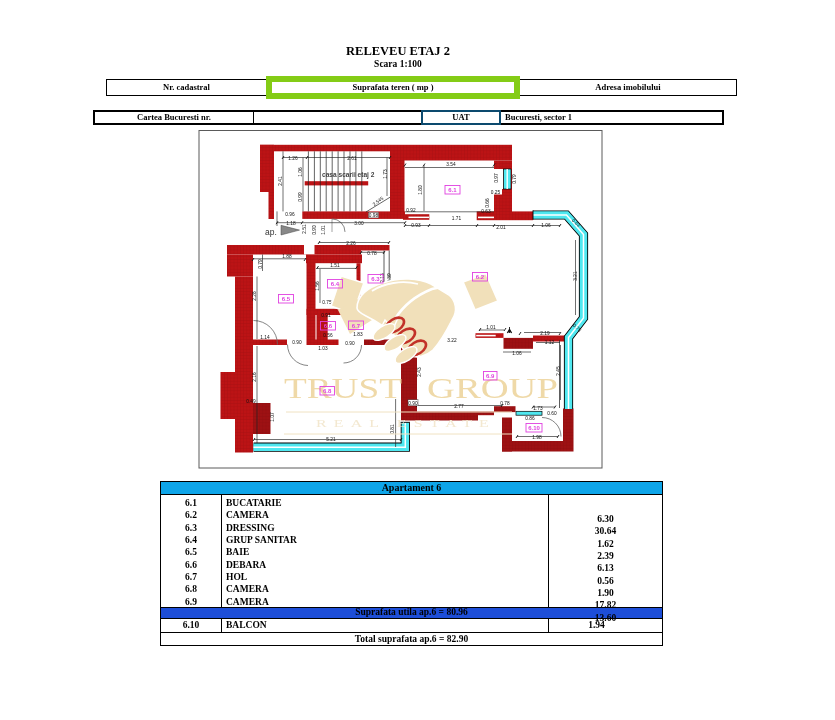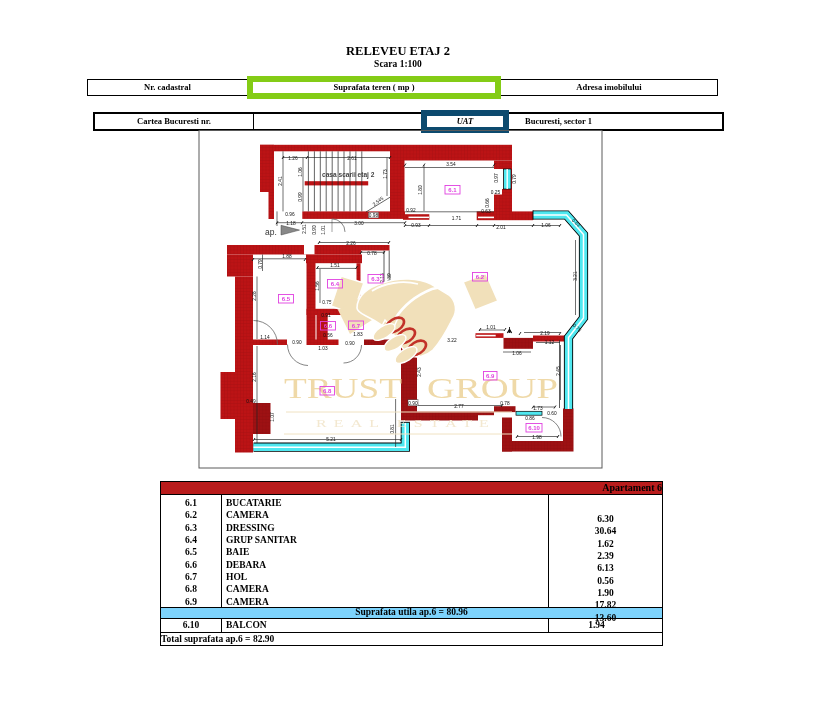--- a/index.html
+++ b/index.html
@@ -9,40 +9,40 @@
   table{border-collapse:collapse;}
   .hdr td{font-weight:bold;font-size:8.5px;text-align:center;vertical-align:middle;line-height:1;}
 </style>
 </head>
 <body>
 
 <div class="abs ttl" style="left:248px;top:44px;width:300px;font-size:12.5px;">RELEVEU ETAJ 2</div>
 
 <div class="abs ttl" style="left:248px;top:58.5px;width:300px;font-size:9.5px;">Scara 1:100</div>
 
-<div class="abs" style="left:87px;top:76px;">
+<div class="abs" style="left:106px;top:76px;">
 <table class="hdr" style="width:631px;">
  <tbody>
         <tr style="height:11px;">
   <td style="border:1px solid #000;width:157px;">Nr. cadastral</td>
   <td style="border:6px solid #84cc16;width:240px;">Suprafata teren ( mp )</td>
   <td style="border:1px solid #000;">Adresa imobilului</td>
  </tr>
 </tbody>
     </table>
 </div>
 
 <div class="abs" style="left:93px;top:110px;">
 <table class="hdr" style="width:631px;border:2px solid #000;">
  <tbody>
         <tr style="height:10px;">
   <td style="border:1px solid #000;width:156px;">Cartea Bucuresti nr.</td>
   <td style="border:1px solid #000;width:165px;"></td>
-  <td style="border:6px solid #0c4a6e;width:74px;font-style:italic;">UAT</td>
-  <td style="border:1px solid #000;text-align:left;padding-left:16px;">Bucuresti, sector 1</td>
+  <td style="border:2px solid #0c4a6e;width:74px;">UAT</td>
+  <td style="border:1px solid #000;text-align:left;padding-left:4px;">Bucuresti, sector 1</td>
  </tr>
 </tbody>
     </table>
 </div>
 
 <svg class="abs" style="left:0;top:0;" width="835" height="720" viewBox="0 0 835 720">
 <defs>
 <pattern id="wbr" width="3.2" height="3.2" patternUnits="userSpaceOnUse">
   <rect width="3.2" height="3.2" fill="#bc1315"></rect>
   <path d="M0,0H3.2M0,0V3.2" stroke="#a20f11" stroke-width="0.6"></path>
@@ -377,33 +377,33 @@
 
 <g>
         <rect x="526" y="423.5" width="16" height="8.5" stroke="#e040e0" stroke-width="0.9" fill="none"></rect>
         <text x="534" y="430">6.10</text>
       </g>
 </g>
 </svg>
 
 <div class="abs" style="left:160px;top:481px;width:501px;border:1.5px solid #000;font-weight:bold;">
 
- <div style="background:#b91c1c;border-bottom:1px solid #000;height:12px;text-align:right;font-size:10px;line-height:12px;">Apartament 6</div>
+ <div style="background:#0ea5e9;border-bottom:1px solid #000;height:12px;text-align:center;font-size:10px;line-height:12px;">Apartament 6</div>
 
  <div style="position:relative;height:112px;font-size:9.5px;">
    <div class="abs" style="left:0;top:0;width:60px;height:112px;border-right:1px solid #000;"></div>
    <div class="abs" style="left:387px;top:0;width:0px;height:112px;border-right:1px solid #000;"></div>
    <div class="abs" style="left:0;top:2px;width:60px;text-align:center;line-height:12.35px;">6.1<br>6.2<br>6.3<br>6.4<br>6.5<br>6.6<br>6.7<br>6.8<br>6.9</div>
    <div class="abs" style="left:65px;top:2px;line-height:12.35px;">BUCATARIE<br>CAMERA<br>DRESSING<br>GRUP SANITAR<br>BAIE<br>DEBARA<br>HOL<br>CAMERA<br>CAMERA</div>
    <div class="abs" style="left:388px;top:18px;width:113px;text-align:center;line-height:12.35px;">6.30<br>30.64<br>1.62<br>2.39<br>6.13<br>0.56<br>1.90<br>17.82<br>13.60</div>
  </div>
 
- <div style="background:#7dd3fc;border-top:1.5px solid #000;border-bottom:1.5px solid #000;height:9.5px;text-align:center;font-size:9.5px;line-height:9.5px;">Suprafata utila ap.6 = 80.96</div>
+ <div style="background:#1d4ed8;border-top:1.5px solid #000;border-bottom:1.5px solid #000;height:9.5px;text-align:center;font-size:9.5px;line-height:9.5px;">Suprafata utila ap.6 = 80.96</div>
 
  <div style="position:relative;height:13px;font-size:9.5px;line-height:13px;">
    <div class="abs" style="left:0;top:0;width:60px;height:13px;border-right:1px solid #000;text-align:center;">6.10</div>
    <div class="abs" style="left:65px;top:0;">BALCON</div>
    <div class="abs" style="left:387px;top:0;width:0px;height:13px;border-right:1px solid #000;"></div>
    <div class="abs" style="left:379px;top:0;width:113px;text-align:center;">1.94</div>
  </div>
 
- <div style="border-top:1.5px solid #000;height:12px;font-size:9.5px;line-height:12.5px;">Total suprafata ap.6 = 82.90</div>
+ <div style="border-top:1.5px solid #000;height:12px;text-align:center;font-size:9.5px;line-height:12.5px;">Total suprafata ap.6 = 82.90</div>
 </div>
 
 </body></html>

